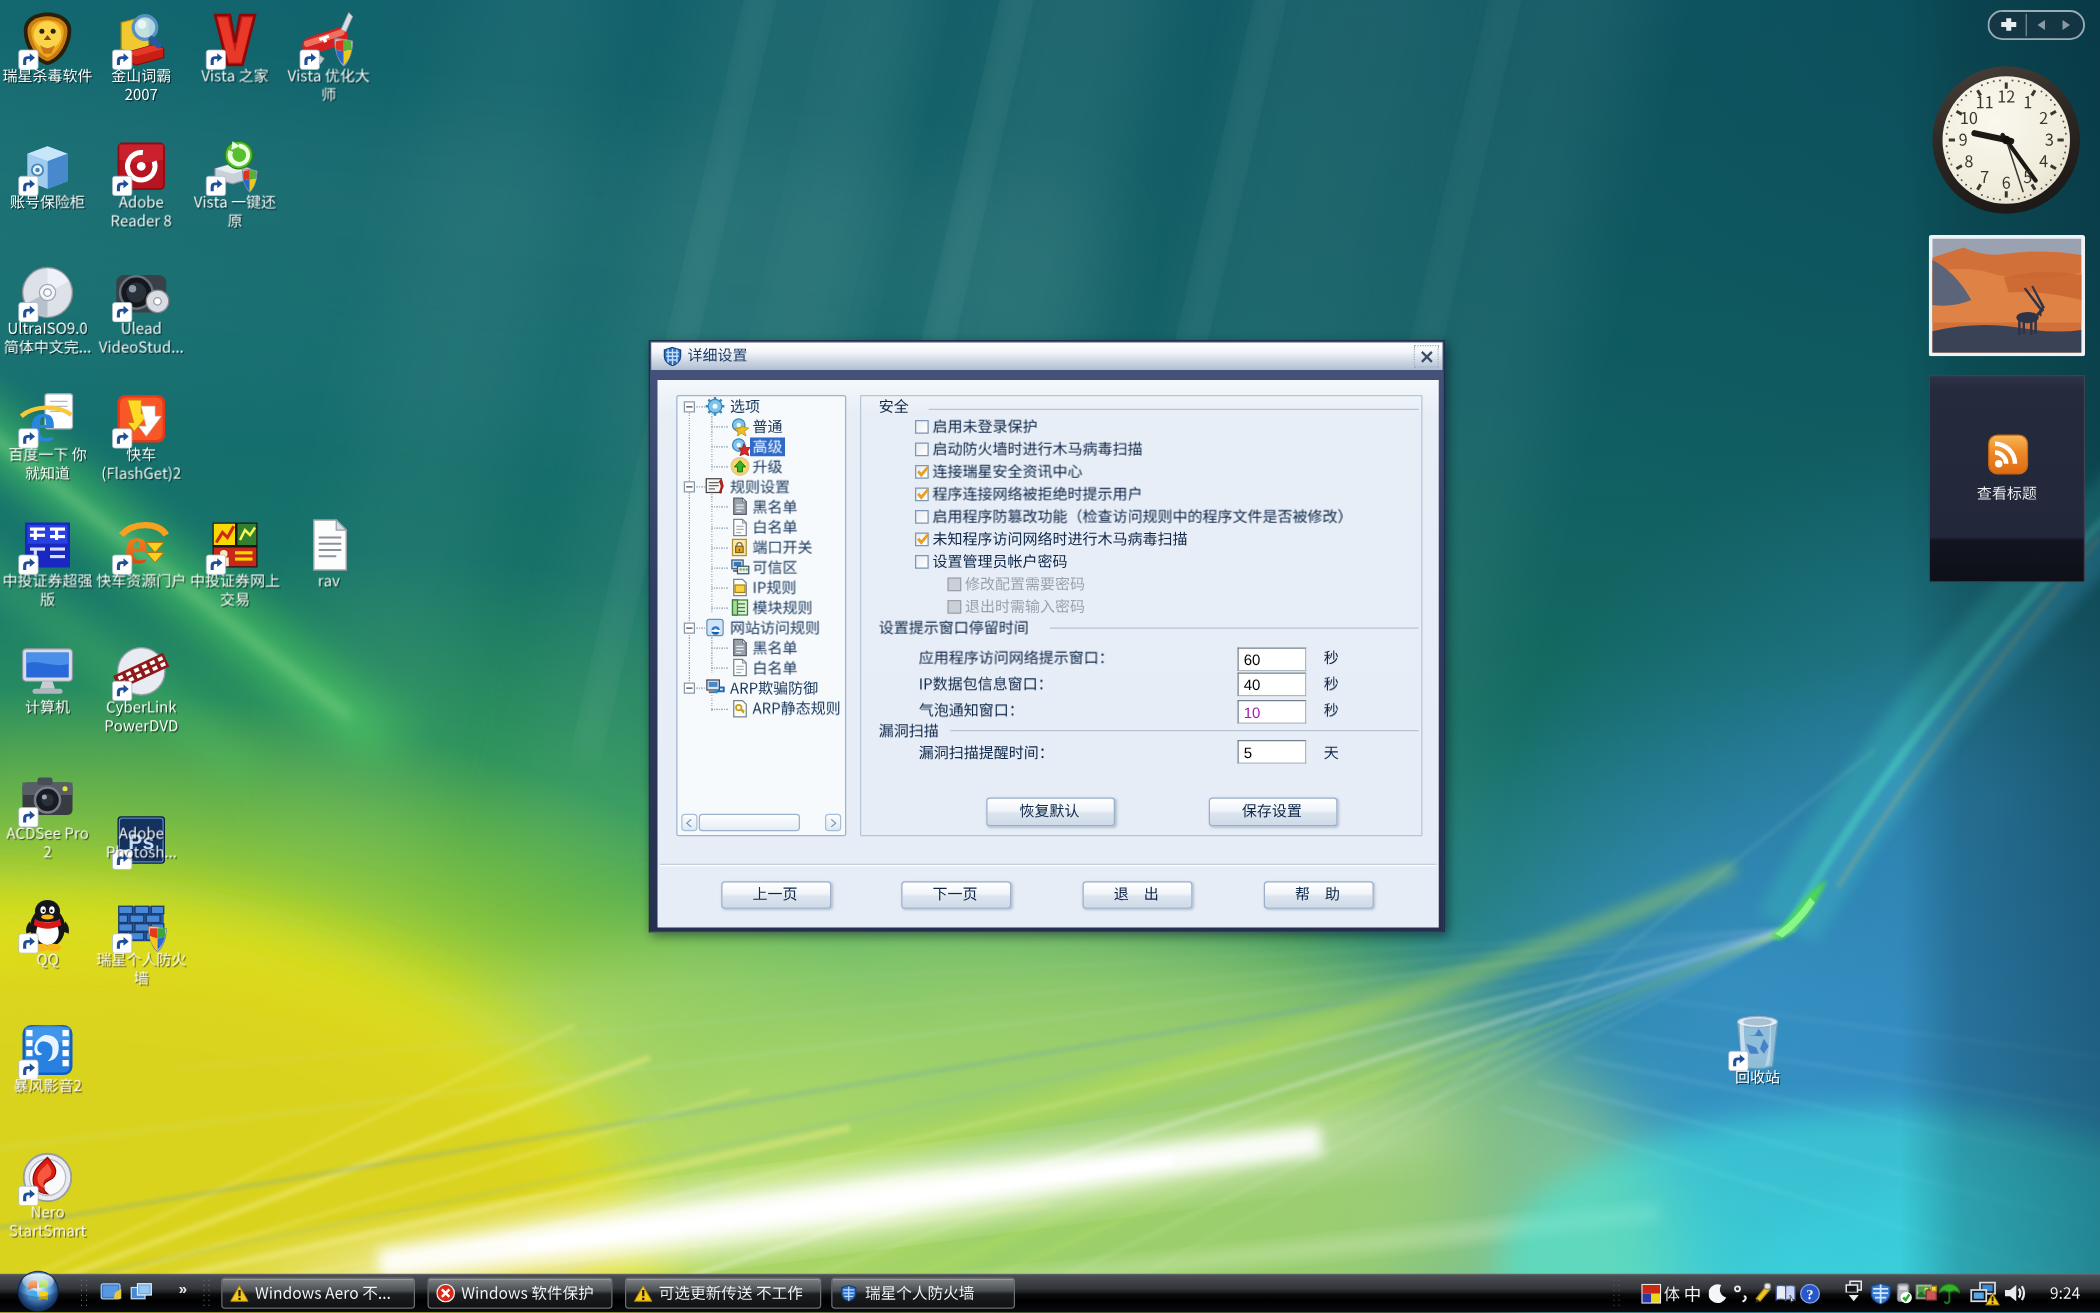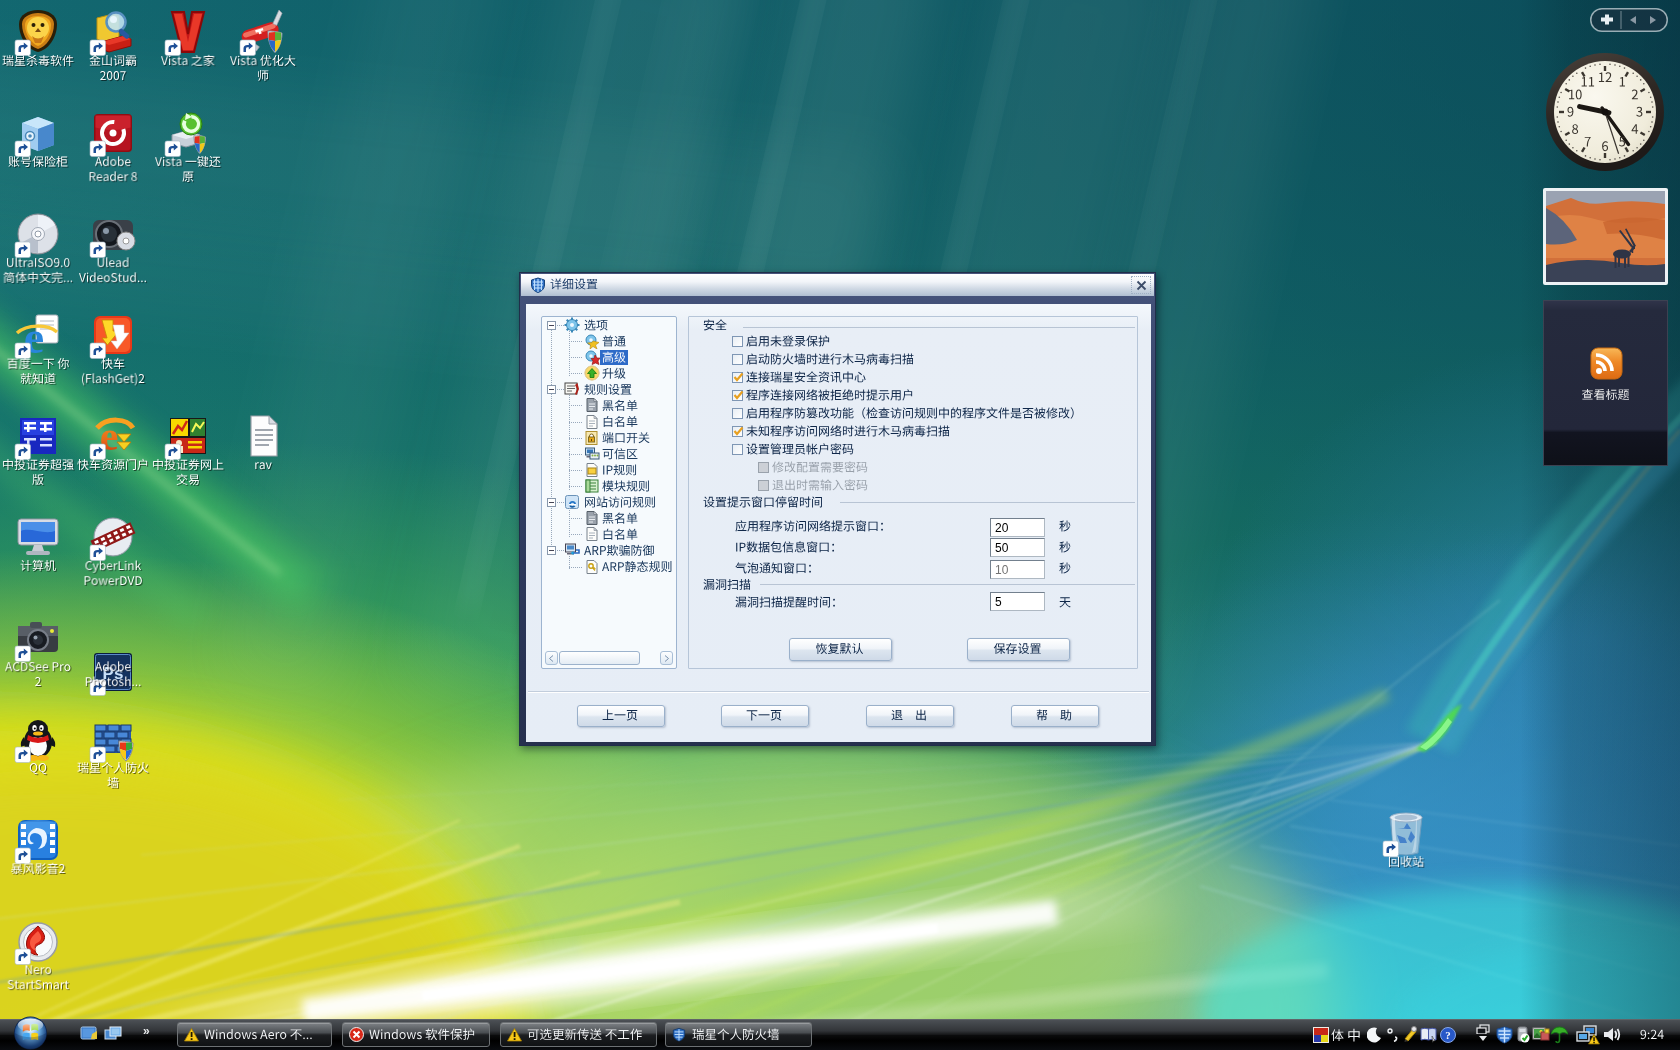--- a/index.html
+++ b/index.html
@@ -671,23 +671,23 @@
           <path d="M2.5 6 L5 9 L10.5 2.5" stroke="#e8a020" stroke-width="2.2" fill="none"></path>
         </svg>
         <div style="position:absolute;left:206px;top:104px;width:11px;height:11px;background:linear-gradient(135deg,#e8eef4,#ffffff);border:1px solid #7e96b4"></div>
         <div style="position:absolute;left:206px;top:122px;width:11px;height:11px;background:linear-gradient(135deg,#e8eef4,#ffffff);border:1px solid #7e96b4"></div>
         <svg style="position:absolute;left:206px;top:121px" width="13" height="13">
           <path d="M2.5 6 L5 9 L10.5 2.5" stroke="#e8a020" stroke-width="2.2" fill="none"></path>
         </svg>
         <div style="position:absolute;left:206px;top:140px;width:11px;height:11px;background:linear-gradient(135deg,#e8eef4,#ffffff);border:1px solid #7e96b4"></div>
         <div style="position:absolute;left:232px;top:158px;width:11px;height:11px;background:#ccd0d6;border:1px solid #9aa2ac"></div>
         <div style="position:absolute;left:232px;top:176px;width:11px;height:11px;background:#ccd0d6;border:1px solid #9aa2ac"></div>
-        <div style="position:absolute;left:464px;top:214px;width:55px;height:19px;background:#fff;border-top:1px solid #73808e;border-left:1px solid #73808e;border-right:1px solid #aeb8c2;border-bottom:1px solid #aeb8c2;font:12px 'Liberation Sans';color:#000;padding:2px 0 0 4px;box-sizing:border-box">20</div>
-        <div style="position:absolute;left:464px;top:234px;width:55px;height:19px;background:#fff;border-top:1px solid #73808e;border-left:1px solid #73808e;border-right:1px solid #aeb8c2;border-bottom:1px solid #aeb8c2;font:12px 'Liberation Sans';color:#000;padding:2px 0 0 4px;box-sizing:border-box">50</div>
-        <div style="position:absolute;left:464px;top:256px;width:55px;height:19px;background:#fff;border-top:1px solid #73808e;border-left:1px solid #73808e;border-right:1px solid #aeb8c2;border-bottom:1px solid #aeb8c2;font:12px 'Liberation Sans';color:#737373;padding:2px 0 0 4px;box-sizing:border-box">10</div>
+        <div style="position:absolute;left:464px;top:214px;width:55px;height:19px;background:#fff;border-top:1px solid #73808e;border-left:1px solid #73808e;border-right:1px solid #aeb8c2;border-bottom:1px solid #aeb8c2;font:12px 'Liberation Sans';color:#000;padding:2px 0 0 4px;box-sizing:border-box">60</div>
+        <div style="position:absolute;left:464px;top:234px;width:55px;height:19px;background:#fff;border-top:1px solid #73808e;border-left:1px solid #73808e;border-right:1px solid #aeb8c2;border-bottom:1px solid #aeb8c2;font:12px 'Liberation Sans';color:#000;padding:2px 0 0 4px;box-sizing:border-box">40</div>
+        <div style="position:absolute;left:464px;top:256px;width:55px;height:19px;background:#fff;border-top:1px solid #73808e;border-left:1px solid #73808e;border-right:1px solid #aeb8c2;border-bottom:1px solid #aeb8c2;font:12px 'Liberation Sans';color:#a21caf;padding:2px 0 0 4px;box-sizing:border-box">10</div>
         <div style="position:absolute;left:464px;top:288px;width:55px;height:19px;background:#fff;border-top:1px solid #73808e;border-left:1px solid #73808e;border-right:1px solid #aeb8c2;border-bottom:1px solid #aeb8c2;font:12px 'Liberation Sans';color:#000;padding:2px 0 0 4px;box-sizing:border-box">5</div>
         <div style="position:absolute;left:263px;top:334px;width:103px;height:23px;background:linear-gradient(180deg,#ffffff 0%,#f0f4f9 45%,#dce5ef 55%,#cfdae8 100%);border:1px solid #9ab0ca;border-radius:3px;box-shadow:1px 1px 2px rgba(90,110,140,0.35)"></div>
         <div style="position:absolute;left:441px;top:334px;width:103px;height:23px;background:linear-gradient(180deg,#ffffff 0%,#f0f4f9 45%,#dce5ef 55%,#cfdae8 100%);border:1px solid #9ab0ca;border-radius:3px;box-shadow:1px 1px 2px rgba(90,110,140,0.35)"></div>
         <div style="position:absolute;left:2px;top:387px;width:621px;height:1px;background:#c2cddc"></div>
         <div style="position:absolute;left:2px;top:388px;width:621px;height:1px;background:#ffffff"></div>
         <div style="position:absolute;left:51px;top:401px;width:88px;height:22px;background:linear-gradient(180deg,#ffffff 0%,#f0f4f9 45%,#dce5ef 55%,#cfdae8 100%);border:1px solid #9ab0ca;border-radius:3px;box-shadow:1px 1px 2px rgba(90,110,140,0.35)"></div>
         <div style="position:absolute;left:195px;top:401px;width:88px;height:22px;background:linear-gradient(180deg,#ffffff 0%,#f0f4f9 45%,#dce5ef 55%,#cfdae8 100%);border:1px solid #9ab0ca;border-radius:3px;box-shadow:1px 1px 2px rgba(90,110,140,0.35)"></div>
         <div style="position:absolute;left:340px;top:401px;width:88px;height:22px;background:linear-gradient(180deg,#ffffff 0%,#f0f4f9 45%,#dce5ef 55%,#cfdae8 100%);border:1px solid #9ab0ca;border-radius:3px;box-shadow:1px 1px 2px rgba(90,110,140,0.35)"></div>
         <div style="position:absolute;left:485px;top:401px;width:88px;height:22px;background:linear-gradient(180deg,#ffffff 0%,#f0f4f9 45%,#dce5ef 55%,#cfdae8 100%);border:1px solid #9ab0ca;border-radius:3px;box-shadow:1px 1px 2px rgba(90,110,140,0.35)"></div>
       </div>

